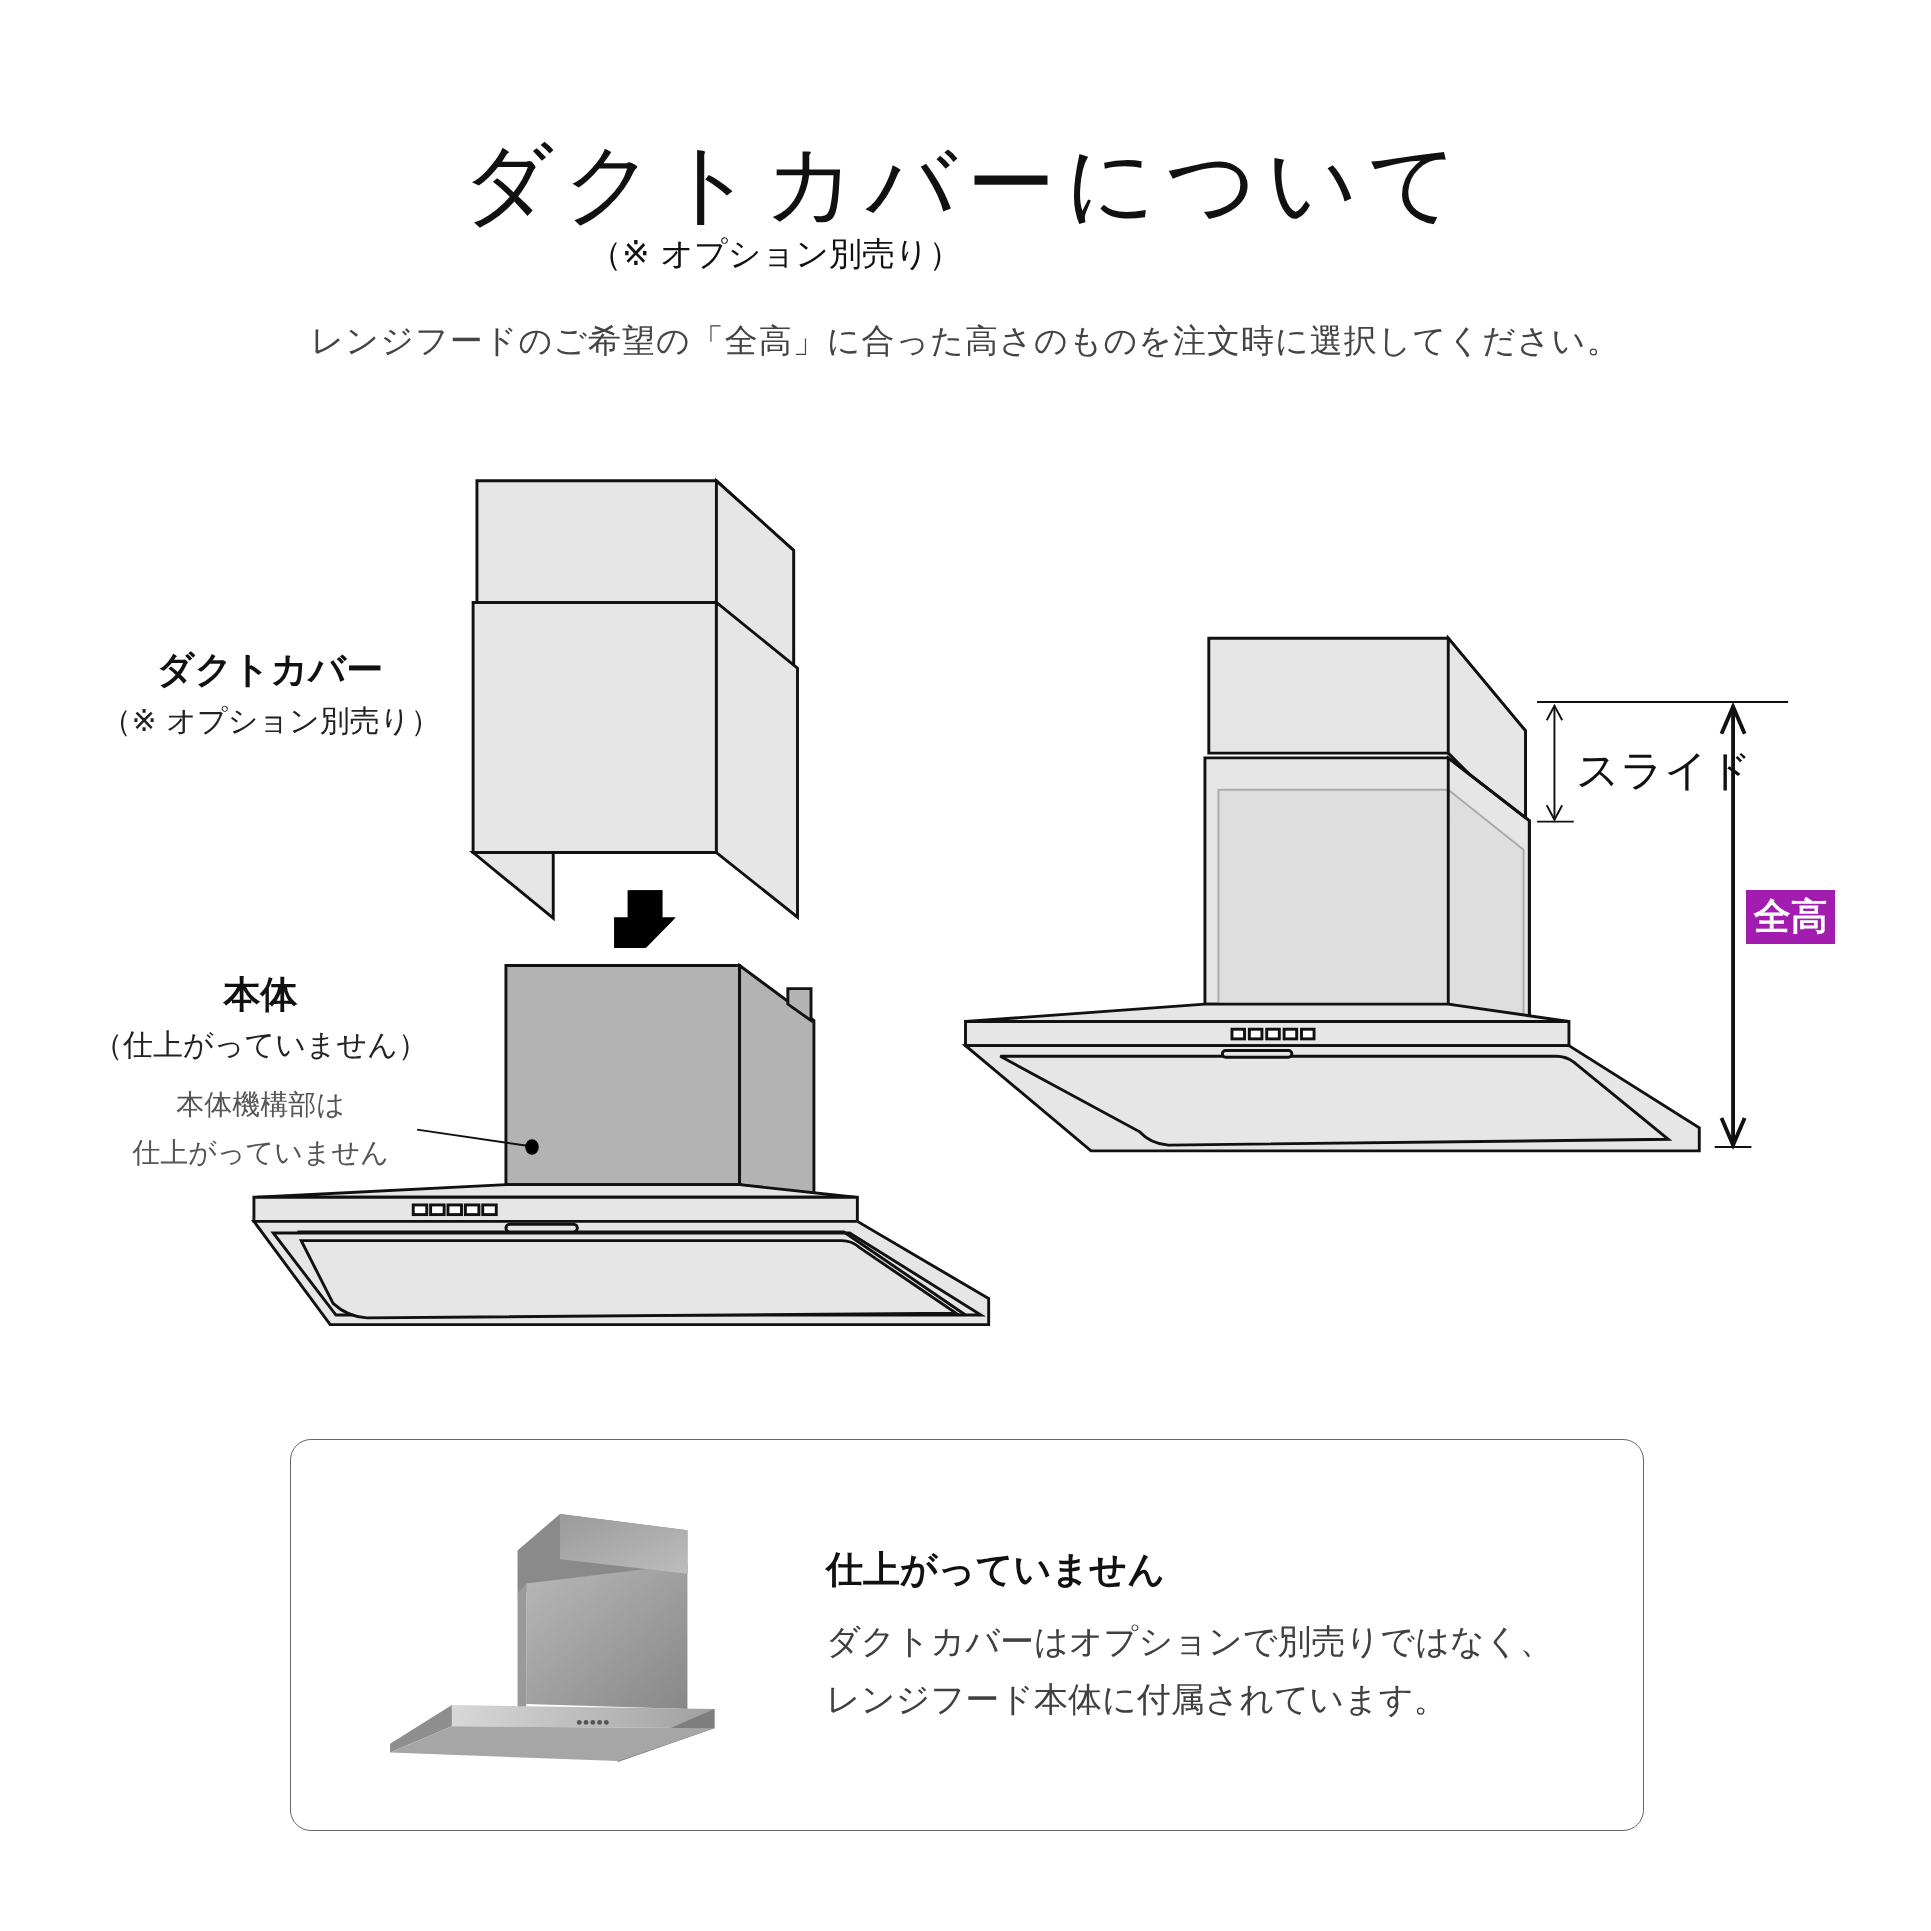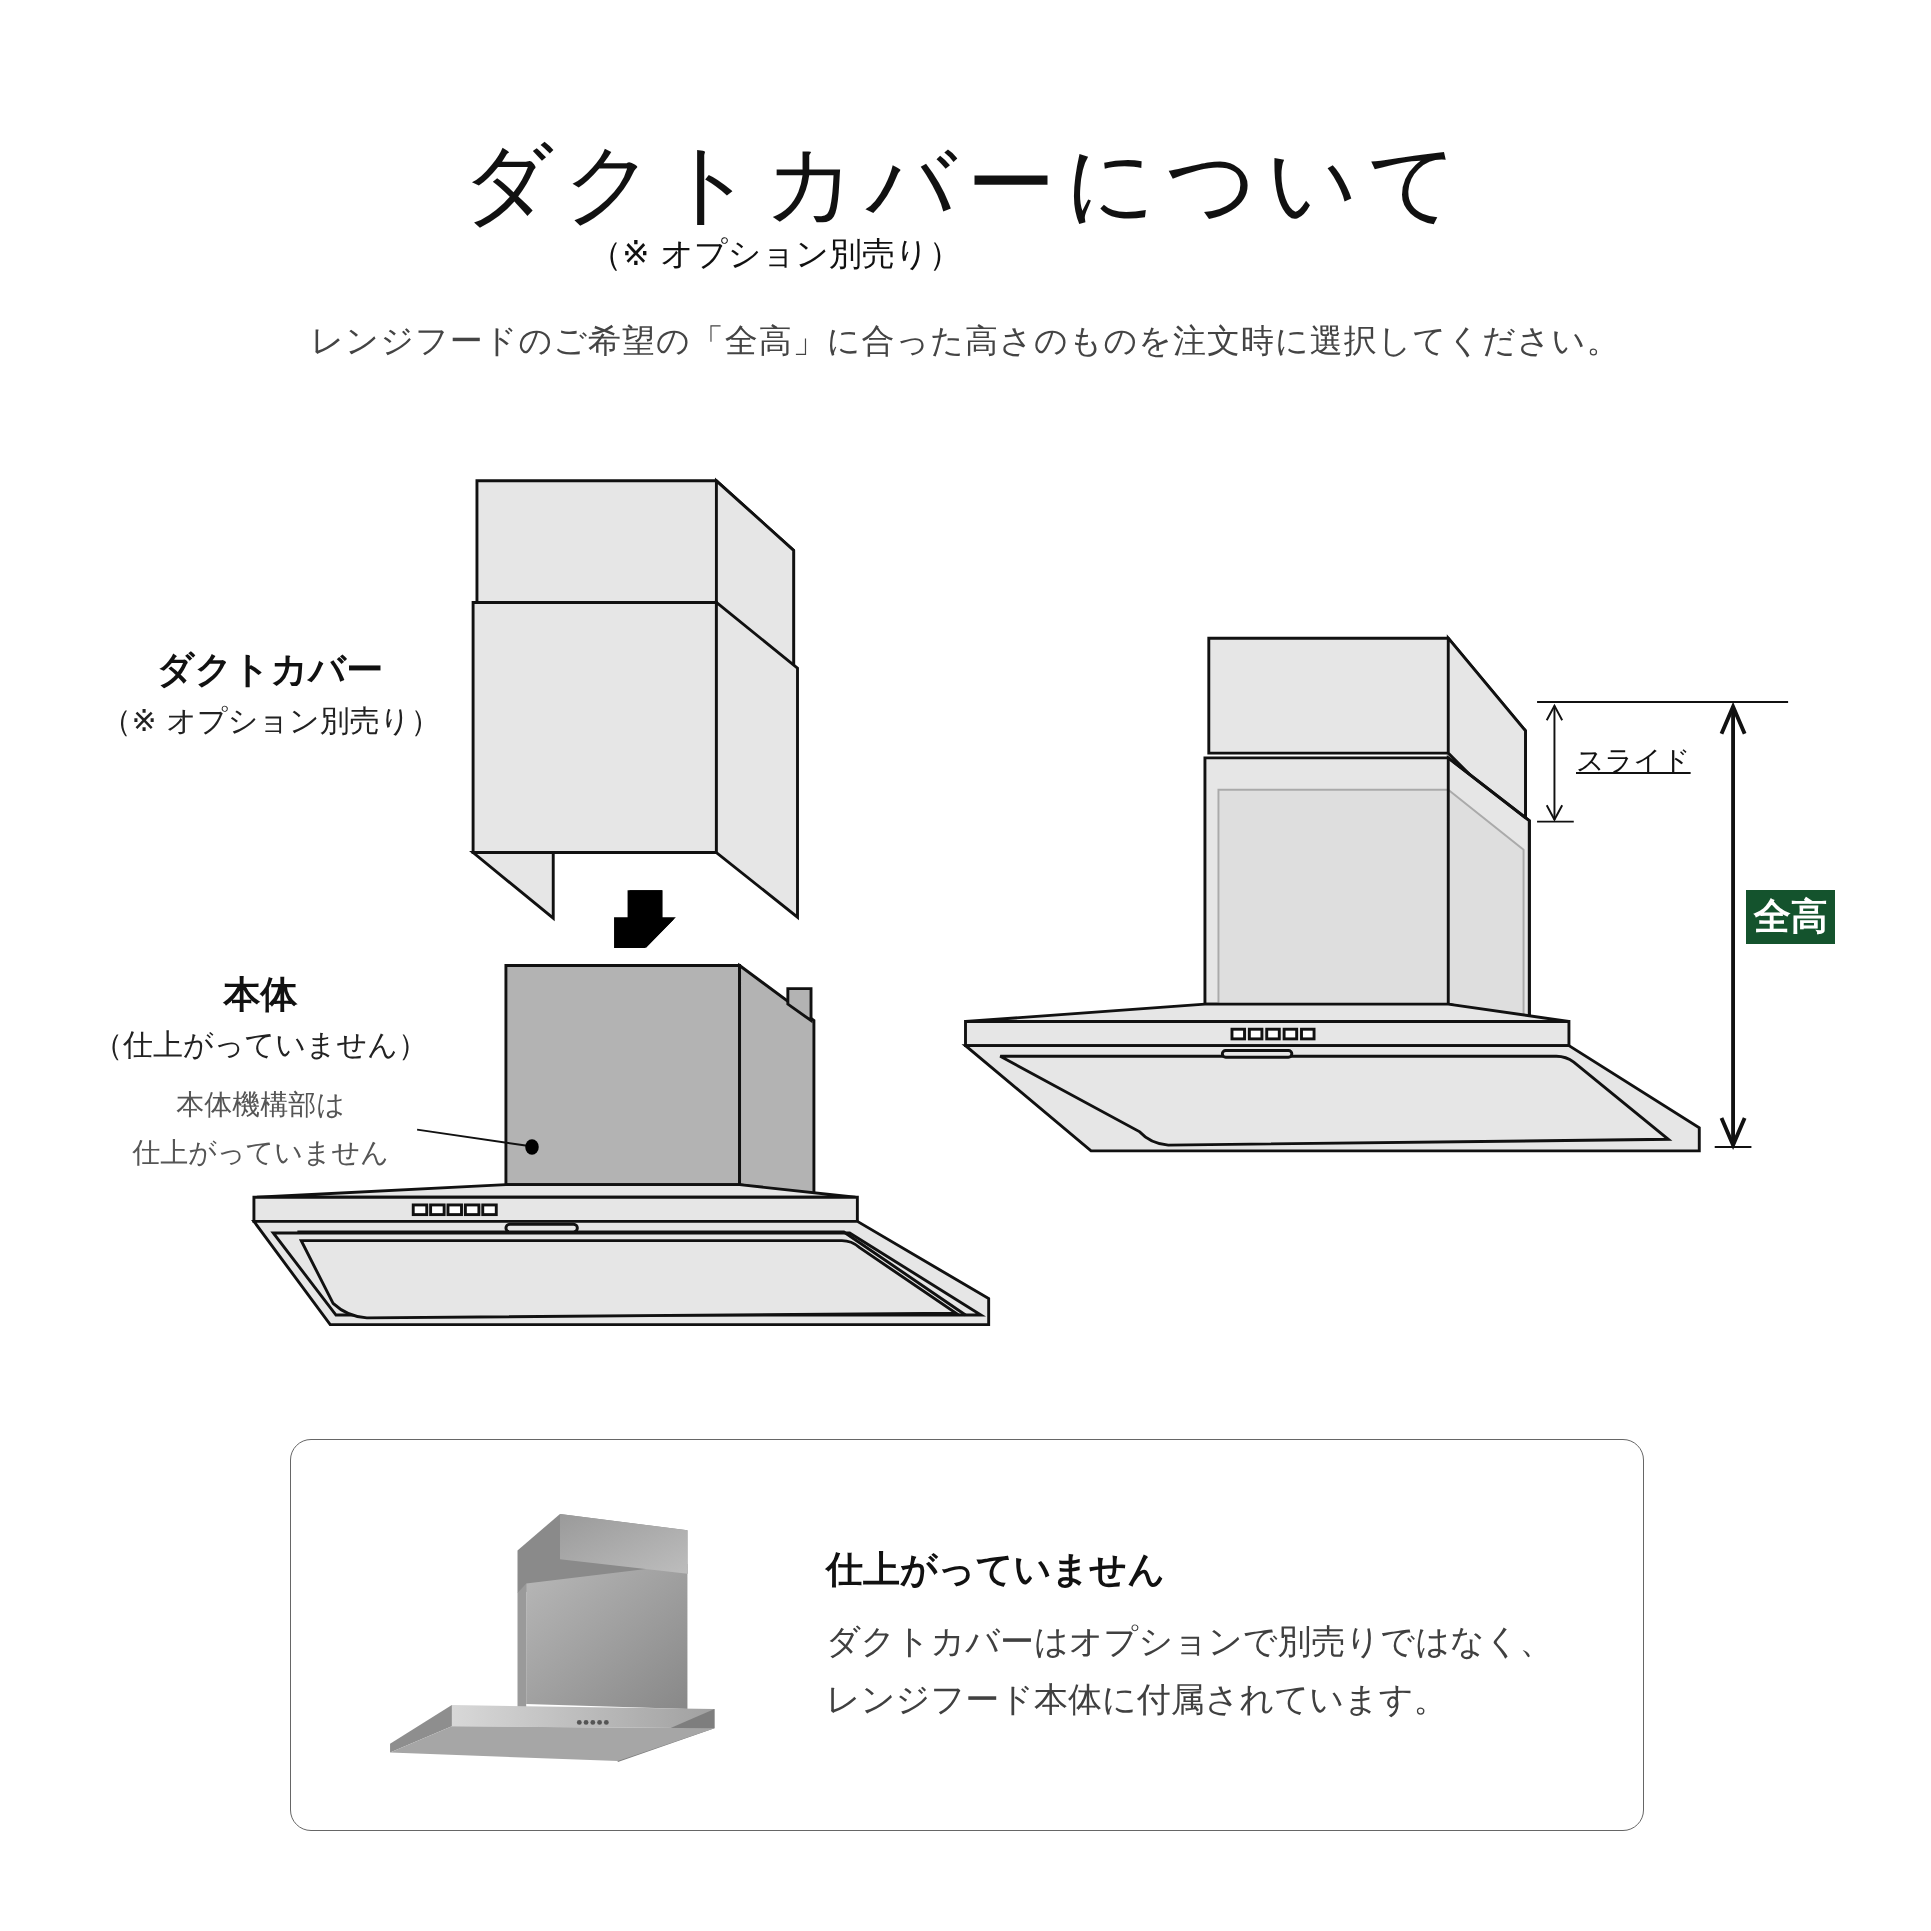--- a/index.html
+++ b/index.html
@@ -5,22 +5,22 @@
   html, body { margin:0; padding:0; background:#ffffff; }
   body { width:1931px; height:1931px; position:relative; overflow:hidden;
          font-family:"DejaVu Sans","Liberation Sans",sans-serif; color:#111; }
   .abs { position:absolute; }
   .title { left:0; width:1931px; top:124px; text-align:center; font-size:89px; letter-spacing:9.7px; font-weight:500; color:#111; }
   .title-sub { left:589px; top:232px; font-size:33px; color:#111; }
   .lead { left:0; width:1931px; top:319px; text-align:center; font-size:33px; color:#444; letter-spacing:1px; }
   .lbl-bold { font-weight:bold; font-size:37px; color:#111; text-align:center; }
   .lbl { font-size:30px; color:#222; text-align:center; }
   .lbl-gray { font-size:28px; color:#555; text-align:center; line-height:48px; }
-  .slide-lbl { font-size:28px; color:#111;text-decoration:underline; }
-  .badge { background:#14532d; color:#fff; font-weight:bold; font-size:37px; padding:3.9px 7.7px; line-height:46px; }
+  .slide-lbl { font-size:43px; color:#111; }
+  .badge { background:#a21caf; color:#fff; font-weight:bold; font-size:37px; padding:3.9px 7.7px; line-height:46px; }
   .box { left:290px; top:1439px; width:1354px; height:392px; border:1.9px solid #666; border-radius:21px; box-sizing:border-box; }
   .box-title { left:826px; top:1545px; font-size:37px; font-weight:bold; color:#111; }
   .box-text { left:826px; top:1612px; font-size:34px; color:#404040; line-height:58px; }
   svg { position:absolute; left:0; top:0; }
 </style>
 </head>
 <body>
 
 <div class="abs title">ダクトカバーについて</div>
 <div class="abs title-sub">（※ オプション別売り）</div>

